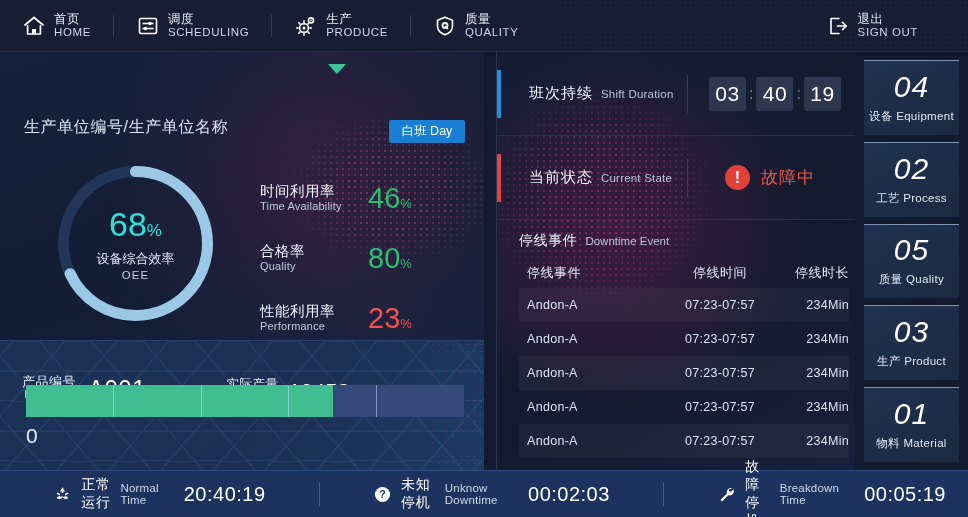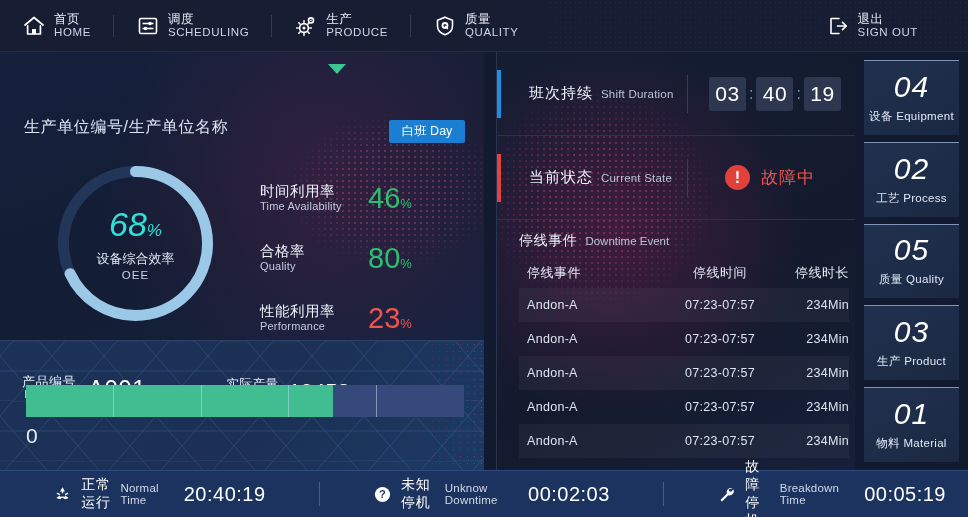--- a/index.html
+++ b/index.html
@@ -79,21 +79,21 @@
   }
 
   
   .donut-wrap { position: absolute; left: 48px; top: 104px; width: 175px; height: 175px; }
   .donut-wrap svg { display: block; }
   .donut-center {
     position: absolute; left: 0; top: 0; width: 175px; height: 175px;
     display: flex; flex-direction: column; align-items: center; justify-content: center;
     gap: 1px;
   }
-  .donut-val { font-size: 34px; color: #2fe1d8; letter-spacing: 0; line-height: 1; font-style: italic; }
+  .donut-val { font-size: 34px; color: #2fe1d8; letter-spacing: 0; line-height: 1; }
   .donut-val .u { font-size: 17px; }
   .donut-cn { font-size: 13px; color: #e2eaf6; margin-top: 8px; }
   .donut-en { font-size: 11.5px; color: #c6d2e4; letter-spacing: 1px; }
 
   
   .metrics { position: absolute; left: 260px; top: 124px; width: 190px; }
   .metric { display: flex; align-items: center; height: 44px; margin-bottom: 16px; }
   .metric-labels { width: 108px; line-height: 1.18; }
   .m-cn { font-size: 14.5px; color: #eef3fb; letter-spacing: .5px; }
   .m-en { font-size: 11px; color: #c1cbdd; letter-spacing: .2px; }

